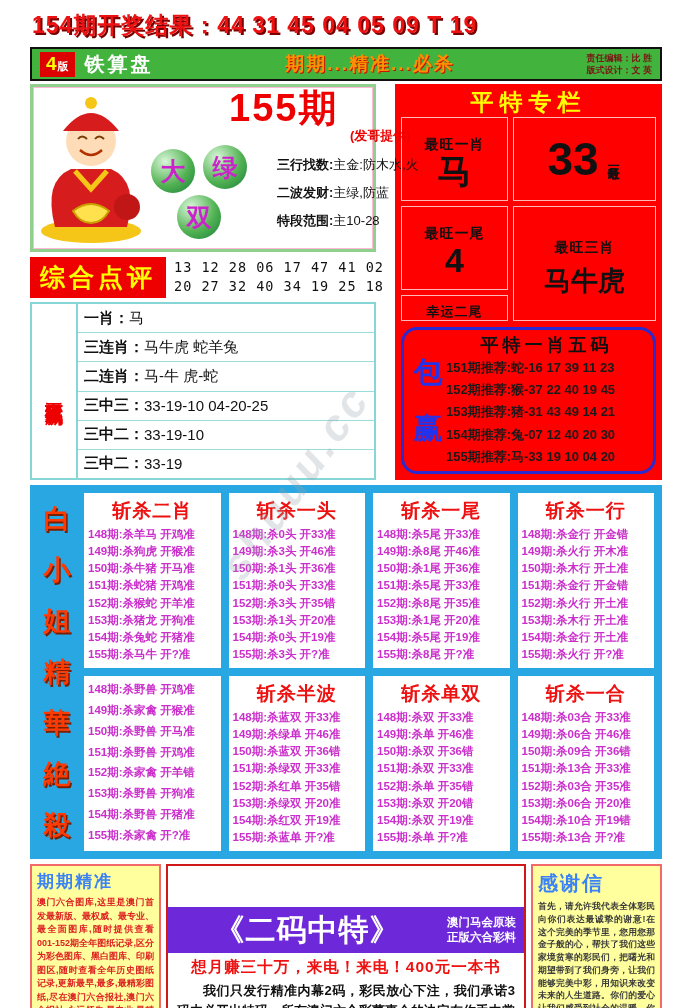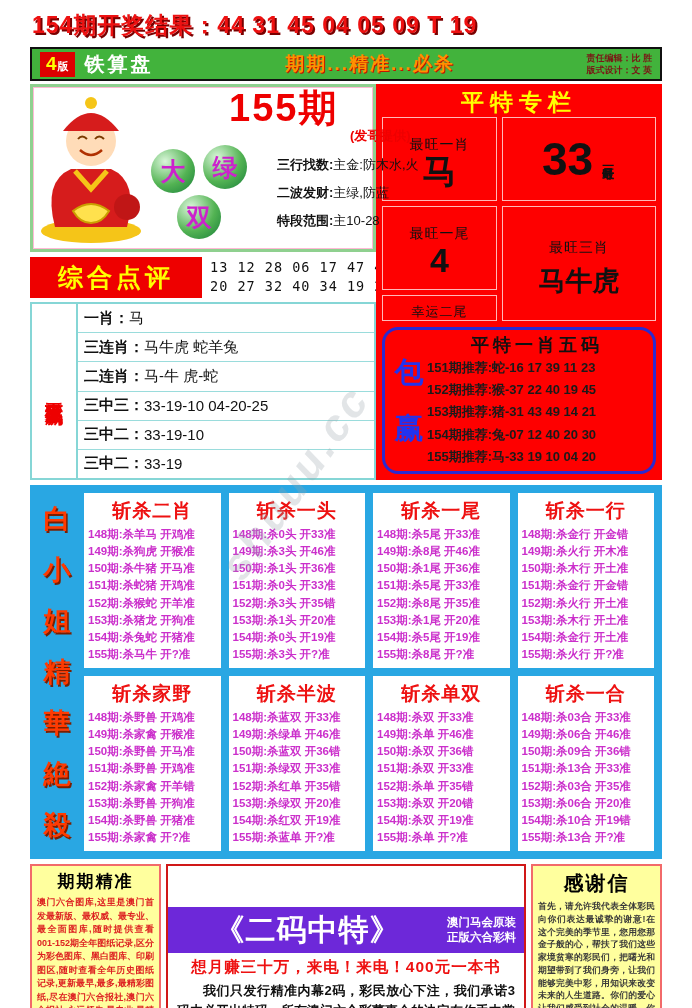--- a/index.html
+++ b/index.html
@@ -14,21 +14,21 @@
   .header-bar { height:34px; background:#42b33c; border:2px solid #101010; display:flex; align-items:center; padding:0 8px; gap:10px; }
   .edition-box { background:#dd0000; padding:1px 6px 2px 6px; display:flex; align-items:baseline; gap:1px; }
   .edition-num { color:#ffff00; font-size:19px; font-weight:bold; }
   .edition-char { color:#ffffff; font-size:11px; font-weight:bold; }
   .brand { color:#ffffff; font-size:20px; font-weight:bold; letter-spacing:3px; }
   .slogan { color:#ff9100; font-size:19px; font-weight:bold; letter-spacing:2px; text-shadow:1px 1px 0 #c21500; }
   .grow { flex:1; }
   .credits { font-size:9px; color:#7a1515; line-height:1.35; text-align:left; font-weight:bold; white-space:nowrap; }
 
   
-  .main { display:flex; gap:0; margin-top:3px; height:396px; }
+  .main { display:flex; gap:19px; margin-top:3px; height:396px; }
   .col-left { width:346px; display:flex; flex-direction:column; gap:3px; }
   .col-right { flex:1; background:#fe0000; padding:3px 6px 6px 6px; display:flex; flex-direction:column; }
 
   .issue-box { border:3px solid #8fd08f; box-shadow:inset 0 0 0 1px #ffb9d5; height:168px; display:flex; padding:2px; background:#fff; }
   .mascot { width:112px; height:158px; flex:none; }
   .issue-info { flex:1; position:relative; padding:0 2px; }
   .issue-head { text-align:center; }
   .issue-no { color:#ee0000; font-size:38px; font-weight:bold; line-height:1.0; letter-spacing:2px; }
   .provider { color:#ee0000; font-size:13px; font-weight:bold; text-align:right; padding-right:8px; }
   .issue-body { display:flex; margin-top:2px; }
@@ -37,36 +37,36 @@
     background:radial-gradient(circle at 32% 28%, #d9f6d9 0%, #53b353 55%, #157d38 100%);
     color:#cc22cc; font-size:25px; font-weight:bold; display:flex; align-items:center; justify-content:center; }
   .circle:nth-child(1){ left:2px; top:2px; }
   .circle:nth-child(2){ left:54px; top:-2px; }
   .circle:nth-child(3){ left:28px; top:48px; }
   .issue-lines { flex:1; display:flex; flex-direction:column; justify-content:space-around; padding:4px 0 8px 0; }
   .issue-line { font-size:13px; color:#111; white-space:nowrap; }
   .issue-line .row-label { font-weight:bold;margin-left:24px; }
 
   .comment-row { height:44px; display:flex; align-items:center; gap:8px; }
-  .comment-title { background:#ee0000; color:#ffff00; font-size:25px; font-weight:bold; letter-spacing:4px; padding:4px 28px; white-space:nowrap; }
+  .comment-title { background:#ee0000; color:#ffff00; font-size:25px; font-weight:bold; letter-spacing:4px; padding:4px 10px; white-space:nowrap; }
   .comment-nums { font-family:"DejaVu Sans Mono","Liberation Mono",monospace; font-size:13.5px; color:#111; line-height:1.4; letter-spacing:1px; white-space:nowrap; }
 
   .win-box { flex:1; border:2px solid #86d6d6; display:flex; background:#fff; }
   .win-vert { width:44px; flex:none; display:flex; align-items:center; justify-content:center;
     writing-mode:vertical-rl; text-orientation:upright; color:#ee0000; font-size:18px; font-weight:bold; letter-spacing:1px; }
   .win-rows { flex:1; border-left:2px solid #86d6d6; display:flex; flex-direction:column; }
   .win-row { flex:1; display:flex; align-items:center; padding-left:6px; font-size:15px; color:#111; border-bottom:1px solid #9adcdc; white-space:nowrap; }
   .win-row:last-child { border-bottom:none; }
   .win-row .row-label { font-weight:bold; }
 
   
   .pt-title { color:#ffff00; font-size:23px; font-weight:bold; text-align:center; letter-spacing:6px; height:30px; }
   .pt-grid { display:grid; grid-template-columns:42% 1fr; grid-template-rows:84px 84px 26px; gap:5px; }
   .pt-box { border:1px solid #ffb9b9; display:flex; flex-direction:column; align-items:center; justify-content:center; color:#111; }
-  .pt-label { font-size:14px; font-weight:normal; letter-spacing:1px;margin-top:8px; }
+  .pt-label { font-size:14px; font-weight:bold; letter-spacing:1px;margin-top:8px; }
   .pt-big { font-size:34px; font-weight:bold; line-height:1.05; }
   .pt-box2 { flex-direction:row; gap:6px; }
   .pt-num { font-size:46px; font-weight:bold; }
   .pt-vlabel { writing-mode:vertical-rl; text-orientation:upright; font-size:12px; font-weight:bold; }
   .pt-box4 { grid-column:2; grid-row:2 / span 2; gap:10px; }
   .pt-box4 .pt-big { font-size:27px; }
   .pt-box5 .pt-label { font-size:13px; }
 
   .five-code { margin-top:6px; flex:1; border:3px solid #2a2ad0; border-radius:16px; display:flex; padding:3px 6px; }
   .fc-vert { width:36px; flex:none; display:flex; flex-direction:column; align-items:center; justify-content:center; gap:16px;
@@ -82,21 +82,21 @@
   .kill-vert-char { color:#ff3a00; font-size:27px; font-weight:bold; text-shadow:1.5px 1.5px 0 #7a1e00; }
   .kill-grid { flex:1; display:grid; grid-template-columns:repeat(4,1fr); grid-template-rows:1fr 1fr; gap:8px; }
   .kill-card { background:#ffffff; padding:3px 4px 5px 4px; display:flex; flex-direction:column; overflow:hidden; }
   .kill-title { color:#ee1111; font-size:19px; font-weight:bold; text-align:center; letter-spacing:1px; margin:2px 0 2px 0; }
   .kill-rows { flex:1; display:flex; flex-direction:column; justify-content:space-around; }
   .kill-row { font-size:11.5px; font-weight:bold; color:#cb2fcb; white-space:nowrap; }
 
   
   .bottom { margin-top:5px; display:flex; gap:5px; height:182px; }
   .b-side { width:131px; flex:none; background:#ffff9e; border:2px solid #f26a6a; padding:4px 5px; overflow:hidden; }
-  .b-side-title { color:#000000; font-size:17px; font-weight:bold; text-align:center; letter-spacing:2px; margin-bottom:3px; }
+  .b-side-title { color:#3b82f6; font-size:17px; font-weight:bold; text-align:left; letter-spacing:2px; margin-bottom:3px; }
   .b-right .b-side-title { font-size:20px; }
   .b-body-red { color:#dd2222; font-size:9px; line-height:1.5; text-align:justify; font-weight:bold; }
   .b-body-dark { color:#3a3a3a; font-size:8.8px; line-height:1.45; text-align:justify; font-weight:bold; }
   .b-mid { flex:1; border:2px solid #d01818; display:flex; flex-direction:column; background:#fff; overflow:hidden; }
   .mid-banner { background:#6d28d9; display:flex; align-items:center; padding:6px 8px; gap:8px; height:46px; flex:none;margin-top:41px; }
   .mid-banner-title { color:#ffffff; font-size:30px; font-weight:bold; letter-spacing:1px; flex:1; text-align:center; white-space:nowrap; }
   .mid-banner-side { color:#ffffff; font-size:11.5px; font-weight:bold; line-height:1.3; white-space:nowrap; }
   .mid-redline { color:#ee1111; font-size:15.5px; font-weight:bold; text-align:center; padding:4px 4px 0 4px; letter-spacing:1px; white-space:nowrap; }
   .mid-body { padding:3px 9px 0 9px; color:#101010; font-size:13px; font-weight:bold; line-height:1.5; text-align:justify; text-indent:2em; flex:1; }
   .mid-footer { display:flex; align-items:center; justify-content:space-between; padding:0 6px 5px 6px; }
@@ -303,21 +303,20 @@
             <div class="kill-row">149期:杀火行 开木准</div>
             <div class="kill-row">150期:杀木行 开土准</div>
             <div class="kill-row">151期:杀金行 开金错</div>
             <div class="kill-row">152期:杀火行 开土准</div>
             <div class="kill-row">153期:杀木行 开土准</div>
             <div class="kill-row">154期:杀金行 开土准</div>
             <div class="kill-row">155期:杀火行 开?准</div>
           </div>
       </div>
       <div class="kill-card">
-        <div class="kill-title">斩杀家野</div>
         <div class="kill-rows">
             <div class="kill-row">148期:杀野兽 开鸡准</div>
             <div class="kill-row">149期:杀家禽 开猴准</div>
             <div class="kill-row">150期:杀野兽 开马准</div>
             <div class="kill-row">151期:杀野兽 开鸡准</div>
             <div class="kill-row">152期:杀家禽 开羊错</div>
             <div class="kill-row">153期:杀野兽 开狗准</div>
             <div class="kill-row">154期:杀野兽 开猪准</div>
             <div class="kill-row">155期:杀家禽 开?准</div>
           </div>

